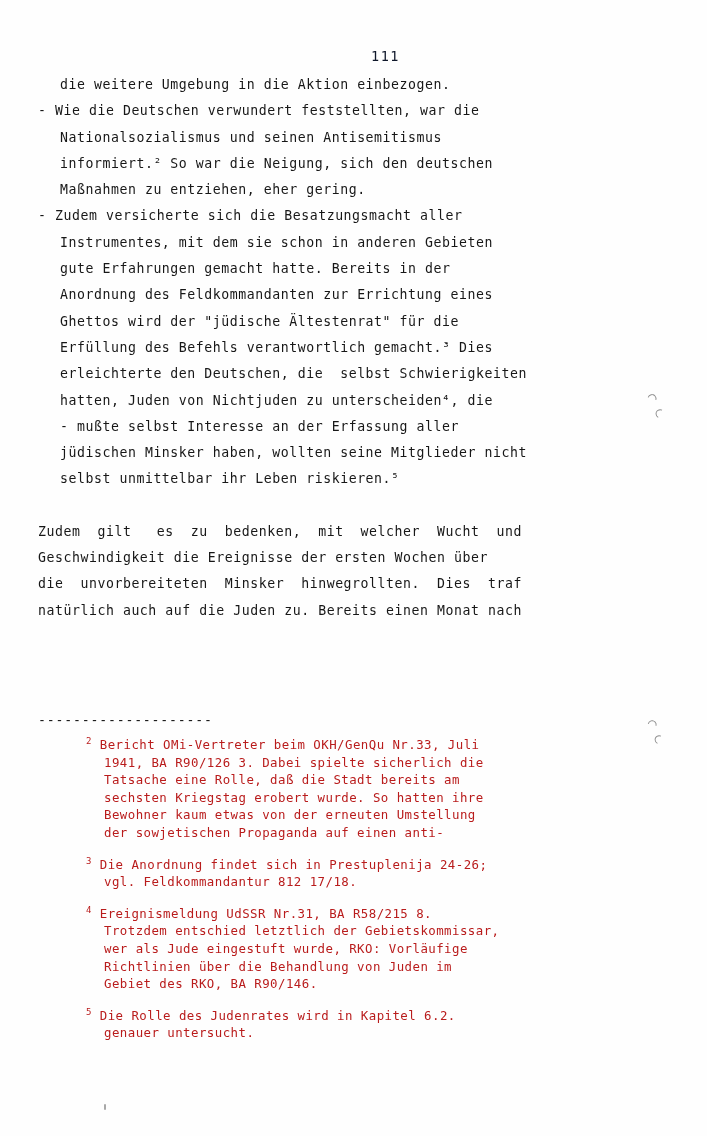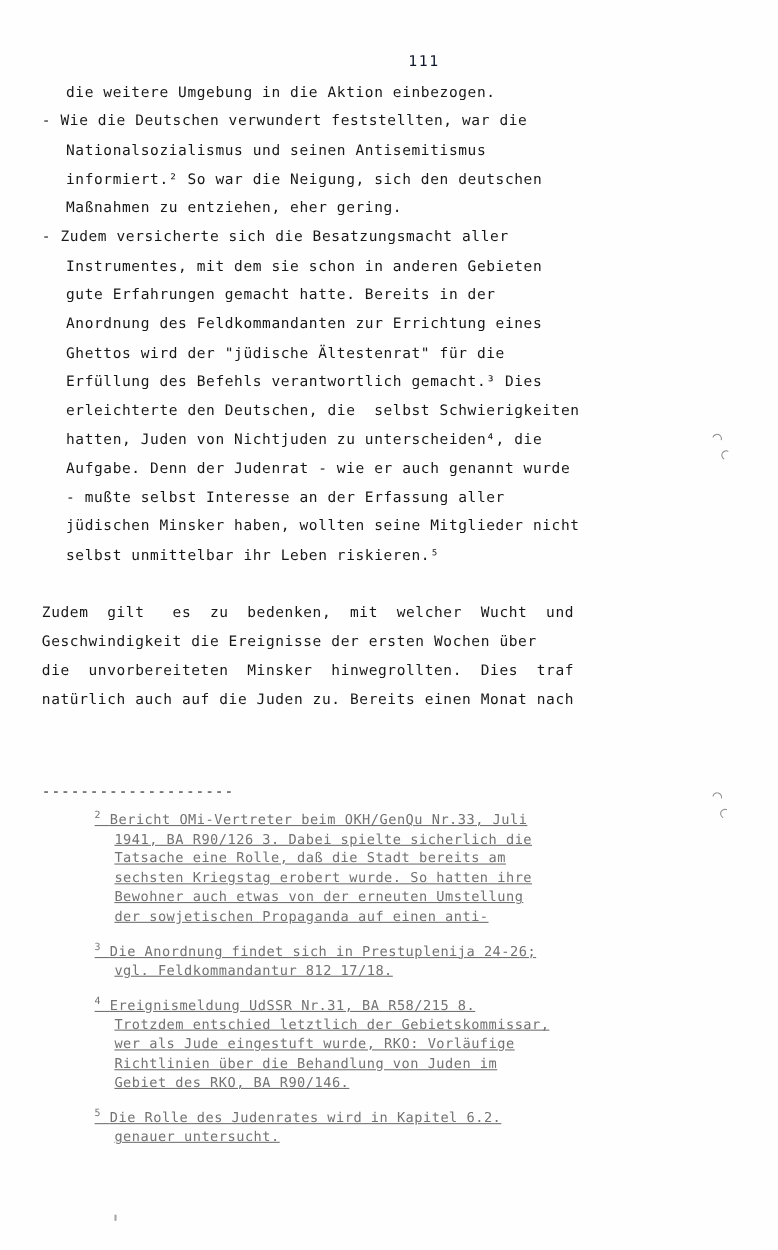--- a/index.html
+++ b/index.html
@@ -73,22 +73,21 @@
     width: 584px;
   }
   .fn {
     margin-bottom: 14px;
   }
   .fn-line {
     font-size: 12.4px;
     line-height: 17.6px;
     letter-spacing: 0.45px;
     white-space: pre;
-    color: #737373;
-    text-decoration: underline;
+    color: #b91c1c;
   }
   .fn-line.hang {
     padding-left: 18px;
   }
   sup {
     font-size: 9px;
     vertical-align: super;
     line-height: 0;
   }
   .scan-mark {
@@ -130,21 +129,20 @@
 
     <div class="para">
       <div class="line">- Zudem versicherte sich die Besatzungsmacht aller</div>
       <div class="line indent">Instrumentes, mit dem sie schon in anderen Gebieten</div>
       <div class="line indent">gute Erfahrungen gemacht hatte. Bereits in der</div>
       <div class="line indent">Anordnung des Feldkommandanten zur Errichtung eines</div>
       <div class="line indent">Ghettos wird der "jüdische Ältestenrat" für die</div>
       <div class="line indent">Erfüllung des Befehls verantwortlich gemacht.³ Dies</div>
       <div class="line indent">erleichterte den Deutschen, die  selbst Schwierigkeiten</div>
       <div class="line indent">hatten, Juden von Nichtjuden zu unterscheiden⁴, die</div>
-      <div class="line indent">Aufgabe. Denn der Judenrat - wie er auch genannt wurde</div>
       <div class="line indent">- mußte selbst Interesse an der Erfassung aller</div>
       <div class="line indent">jüdischen Minsker haben, wollten seine Mitglieder nicht</div>
       <div class="line indent">selbst unmittelbar ihr Leben riskieren.⁵</div>
     </div>
 
     <div class="spacer-md"></div>
 
     <div class="para">
       <div class="line justified">Zudem  gilt   es  zu  bedenken,  mit  welcher  Wucht  und</div>
       <div class="line justified">Geschwindigkeit die Ereignisse der ersten Wochen über</div>
@@ -156,21 +154,21 @@
 
   <div class="footnote-rule">--------------------</div>
 
   <div class="footnotes">
 
     <div class="fn">
       <div class="fn-line"><sup>2</sup> <span>Bericht OMi-Vertreter beim OKH/GenQu Nr.33, Juli</span></div>
       <div class="fn-line hang">1941, BA R90/126 3. Dabei spielte sicherlich die</div>
       <div class="fn-line hang">Tatsache eine Rolle, daß die Stadt bereits am</div>
       <div class="fn-line hang">sechsten Kriegstag erobert wurde. So hatten ihre</div>
-      <div class="fn-line hang">Bewohner auch etwas von der erneuten Umstellung</div>
+      <div class="fn-line hang">Bewohner kaum etwas von der erneuten Umstellung</div>
       <div class="fn-line hang">der sowjetischen Propaganda auf einen anti-</div>
     </div>
 
     <div class="fn">
       <div class="fn-line"><sup>3</sup> <span>Die Anordnung findet sich in Prestuplenija 24-26;</span></div>
       <div class="fn-line hang">vgl. Feldkommandantur 812 17/18.</div>
     </div>
 
     <div class="fn">
       <div class="fn-line"><sup>4</sup> <span>Ereignismeldung UdSSR Nr.31, BA R58/215 8.</span></div>

